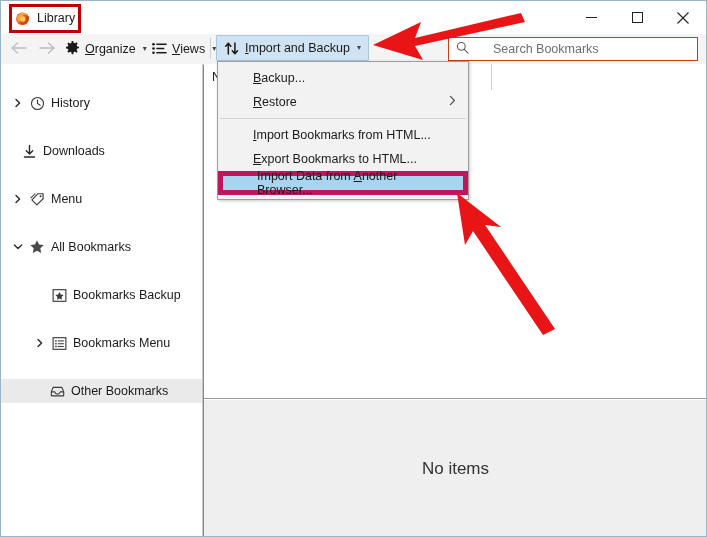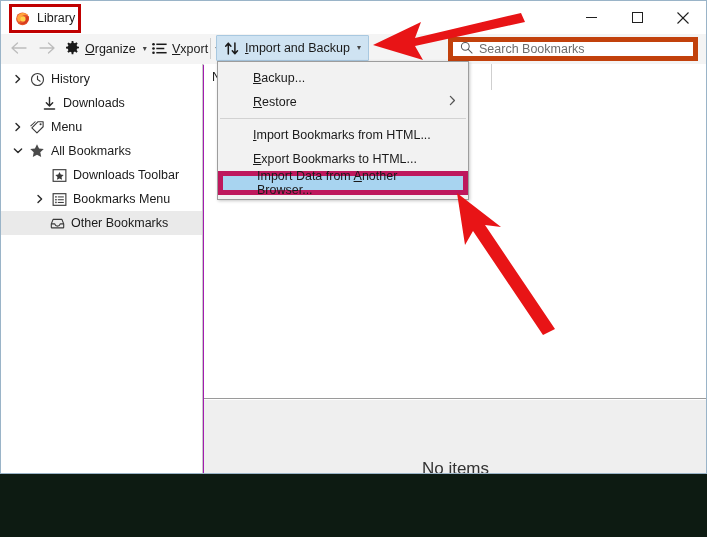--- a/index.html
+++ b/index.html
@@ -2,22 +2,22 @@
 <html><head>
 <meta charset="utf-8">
 <style>
   html,body{margin:0;padding:0;}
   body{
     width:707px;height:537px;overflow:hidden;
     font-family:"Liberation Sans","DejaVu Sans",sans-serif;
     background:#0d1b12;
   }
   .window{
-    position:absolute;left:0;top:0;width:707px;height:474px;
-    background:#a21caf;box-sizing:border-box;
+    position:absolute;left:0;top:0;width:707px;height:537px;
+    background:#22c55e;box-sizing:border-box;
     border:1px solid #9ab4c8;
     overflow:hidden;
   }
 
   
   .titlebar{
     position:absolute;left:0;top:0;width:705px;height:33px;
     background:#ffffff;
   }
   .title-left{
@@ -60,34 +60,34 @@
     left:215px;background:#cfe3f2;border:1px solid #a8c8e0;height:26px;top:1px;
   }
   .tb-sep{position:absolute;left:209px;top:4px;width:1px;height:21px;background:#cfcfcf;}
   .caret{font-size:8px;color:#444;margin-left:2px;line-height:1;}
   .uline{text-decoration:underline;}
   .tb-icon{display:flex;align-items:center;justify-content:center;}
 
   
   .searchbox{
     position:absolute;left:447px;top:36px;width:250px;height:24px;
-    background:#ffffff;border:5px solid #c2410c;box-sizing:border-box;
-    display:flex;align-items:center;gap:6px;padding:0 7px;
+    background:#ffffff;border:1px solid #c2410c;box-sizing:border-box;
+    display:flex;align-items:center;gap:24px;padding:0 7px;
   }
   .search-ph{font-size:12.5px;color:#6e6e6e;}
 
   
   .sidebar{
     position:absolute;left:0;top:63px;width:202px;height:473px;
     background:#ffffff;border-right:1px solid #c8c8c8;box-sizing:border-box;
   }
   .tree{padding-top:3px;}
   .row{
     height:24px;display:flex;align-items:center;font-size:12.5px;color:#1a1a1a;
-    box-sizing:border-box;padding-right:4px;position:relative;
+    box-sizing:border-box;padding-right:4px;position:relative;margin-top:24px;
   }
   .row.selected{background:#eaeaea;}
   .tw{width:18px;display:flex;align-items:center;justify-content:center;flex:0 0 18px;}
   .tw svg{display:block;}
   .ricon{width:20px;display:flex;align-items:center;justify-content:center;flex:0 0 20px;}
   .rlabel{margin-left:4px;white-space:nowrap;}
 
   .content{
     position:absolute;left:203px;top:63px;width:503px;height:473px;background:#ffffff;
   }
@@ -201,21 +201,21 @@
       <span class="tb-icon">
         <svg width="15" height="13" viewBox="0 0 16 13">
           <circle cx="1.6" cy="2" r="1.4" fill="#1a1a1a"></circle>
             <rect x="4.6" y="1.2" width="11" height="1.6" fill="#1a1a1a"></rect>
           <circle cx="1.6" cy="6.5" r="1.4" fill="#1a1a1a"></circle>
             <rect x="4.6" y="5.7" width="8.5" height="1.6" fill="#1a1a1a"></rect>
           <circle cx="1.6" cy="11" r="1.4" fill="#1a1a1a"></circle>
             <rect x="4.6" y="10.2" width="11" height="1.6" fill="#1a1a1a"></rect>
         </svg>
       </span>
-      <span><span class="uline">V</span><span>xport</span></span>
+      <span><span class="uline">V</span><span>iews</span></span>
       <span class="caret">▾</span>
     </div>
 
     <div class="tb-btn" id="btn-import">
       <span class="tb-icon">
         <svg width="16" height="15" viewBox="0 0 16 15">
           <path d="M4.3 13V3.2M4.3 2.2l-2.6 3M4.3 2.2l2.6 3" fill="none" stroke="#1a1a1a" stroke-width="1.5" stroke-linecap="round" stroke-linejoin="round"></path>
           <path d="M10.9 2v9.8M10.9 12.8l2.6-3M10.9 12.8l-2.6-3" fill="none" stroke="#1a1a1a" stroke-width="1.5" stroke-linecap="round" stroke-linejoin="round"></path>
         </svg>
       </span>
@@ -243,21 +243,21 @@
             </svg>
           </span>
           <span class="ricon">
             <svg xmlns="http://www.w3.org/2000/svg" width="15" height="15" viewBox="0 0 16 16">
               <circle cx="8" cy="8" r="6.4" fill="none" stroke="#3a3a3a" stroke-width="1.2"></circle>
               <path d="M8 4.2V8l2.8 1.8" fill="none" stroke="#3a3a3a" stroke-width="1.2" stroke-linecap="round"></path>
             </svg>
           </span>
           <span class="rlabel">History</span>
         </div>
-        <div class="row" style="padding-left: 20px;">
+        <div class="row" style="padding-left: 0;">
           <span class="tw"></span>
           <span class="ricon">
             <svg xmlns="http://www.w3.org/2000/svg" width="15" height="15" viewBox="0 0 16 16">
               <path d="M8 1.6v8.6M4.6 7.2L8 10.6l3.4-3.4M2.6 13.8h10.8" fill="none" stroke="#2a2a2a" stroke-width="1.5" stroke-linecap="round" stroke-linejoin="round"></path>
             </svg>
           </span>
           <span class="rlabel">Downloads</span>
         </div>
         <div class="row" style="padding-left: 8px;">
           <span class="tw">
@@ -288,21 +288,21 @@
           <span class="rlabel">All Bookmarks</span>
         </div>
         <div class="row" style="padding-left: 30px;">
           <span class="tw"></span>
           <span class="ricon">
             <svg xmlns="http://www.w3.org/2000/svg" width="15" height="15" viewBox="0 0 16 16">
               <rect x="1.2" y="1.8" width="13.6" height="12.4" fill="none" stroke="#3a3a3a" stroke-width="1.2"></rect>
               <path d="M8 4.2l1.35 2.8 3.05.4-2.25 2.1.6 3.05L8 11.1 5.25 12.55l.6-3.05L3.6 7.4l3.05-.4z" fill="#3a3a3a"></path>
             </svg>
           </span>
-          <span class="rlabel">Downloads Toolbar</span>
+          <span class="rlabel">Bookmarks Backup</span>
         </div>
         <div class="row" style="padding-left: 30px; text-align: center;">
           <span class="tw">
             <svg xmlns="http://www.w3.org/2000/svg" width="10" height="10" viewBox="0 0 10 10">
               <path d="M3 1.4L6.6 5 3 8.6" fill="none" stroke="#2a2a2a" stroke-width="1.4" stroke-linecap="round" stroke-linejoin="round"></path>
             </svg>
           </span>
           <span class="ricon">
             <svg xmlns="http://www.w3.org/2000/svg" width="15" height="15" viewBox="0 0 16 16">
               <rect x="1.2" y="1.8" width="13.6" height="12.4" fill="none" stroke="#3a3a3a" stroke-width="1.2"></rect>

